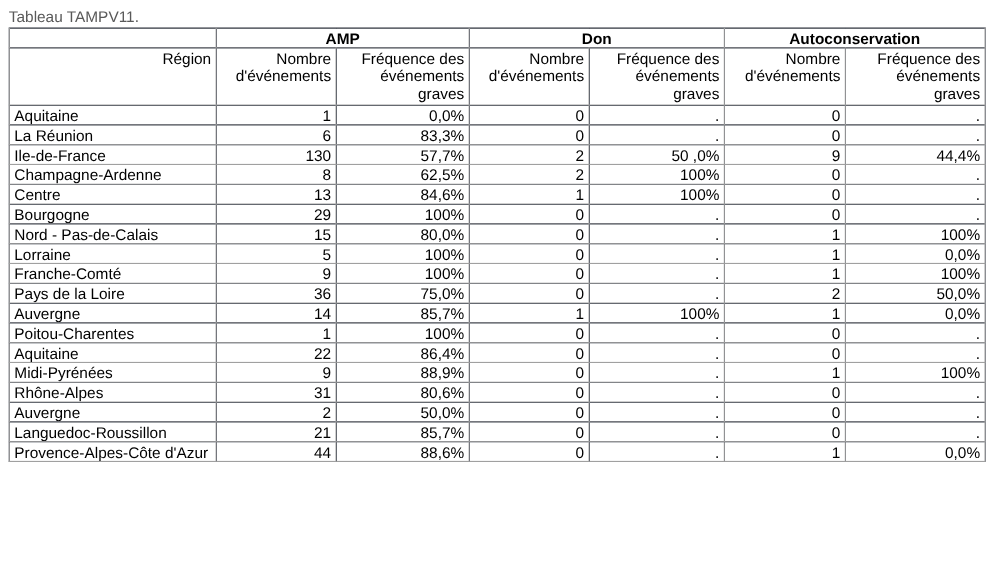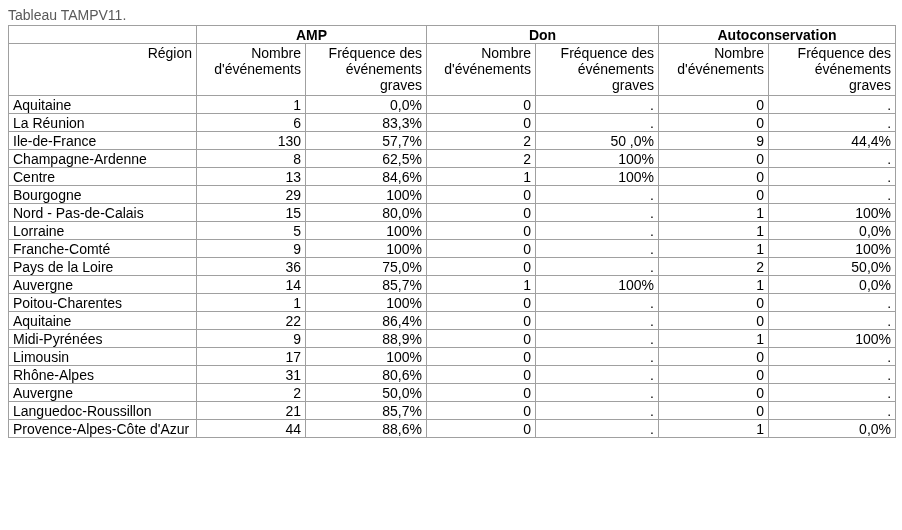--- a/index.html
+++ b/index.html
@@ -216,29 +216,20 @@
         <tr class="data-row">
           <td class="c-region">Midi-Pyrénées</td>
           <td class="c-num">9</td>
           <td class="c-freq">88,9%</td>
           <td class="c-num">0</td>
           <td class="c-freq">.</td>
           <td class="c-num">1</td>
           <td class="c-freq">100%</td>
         </tr>
         <tr class="data-row">
-          <td class="c-region">Limousin</td>
-          <td class="c-num">17</td>
-          <td class="c-freq">100%</td>
-          <td class="c-num">0</td>
-          <td class="c-freq">.</td>
-          <td class="c-num">0</td>
-          <td class="c-freq">.</td>
-        </tr>
-        <tr class="data-row">
           <td class="c-region">Rhône-Alpes</td>
           <td class="c-num">31</td>
           <td class="c-freq">80,6%</td>
           <td class="c-num">0</td>
           <td class="c-freq">.</td>
           <td class="c-num">0</td>
           <td class="c-freq">.</td>
         </tr>
         <tr class="data-row">
           <td class="c-region">Auvergne</td>

